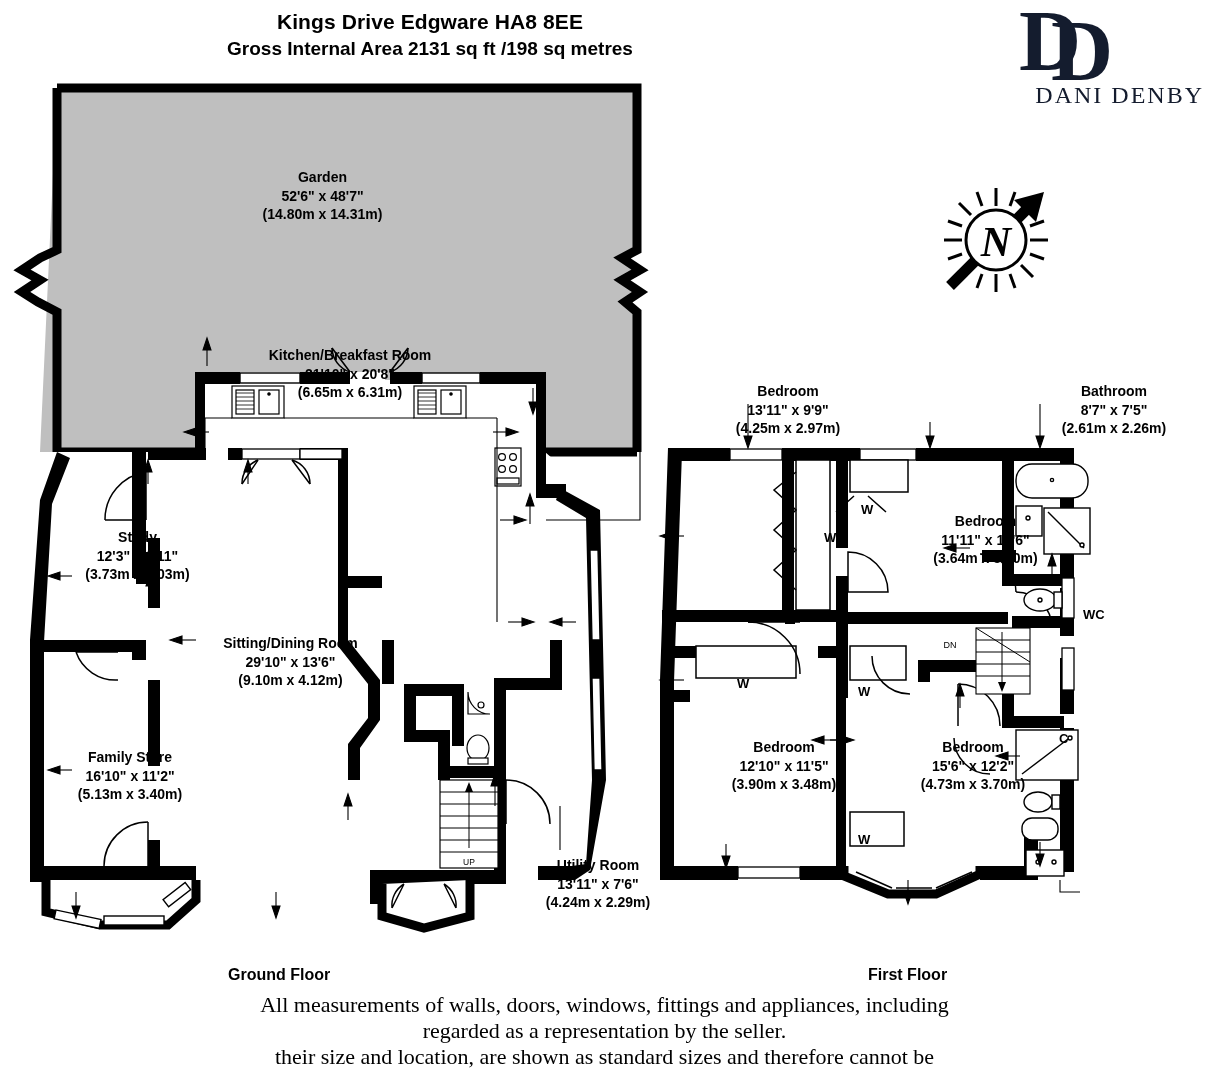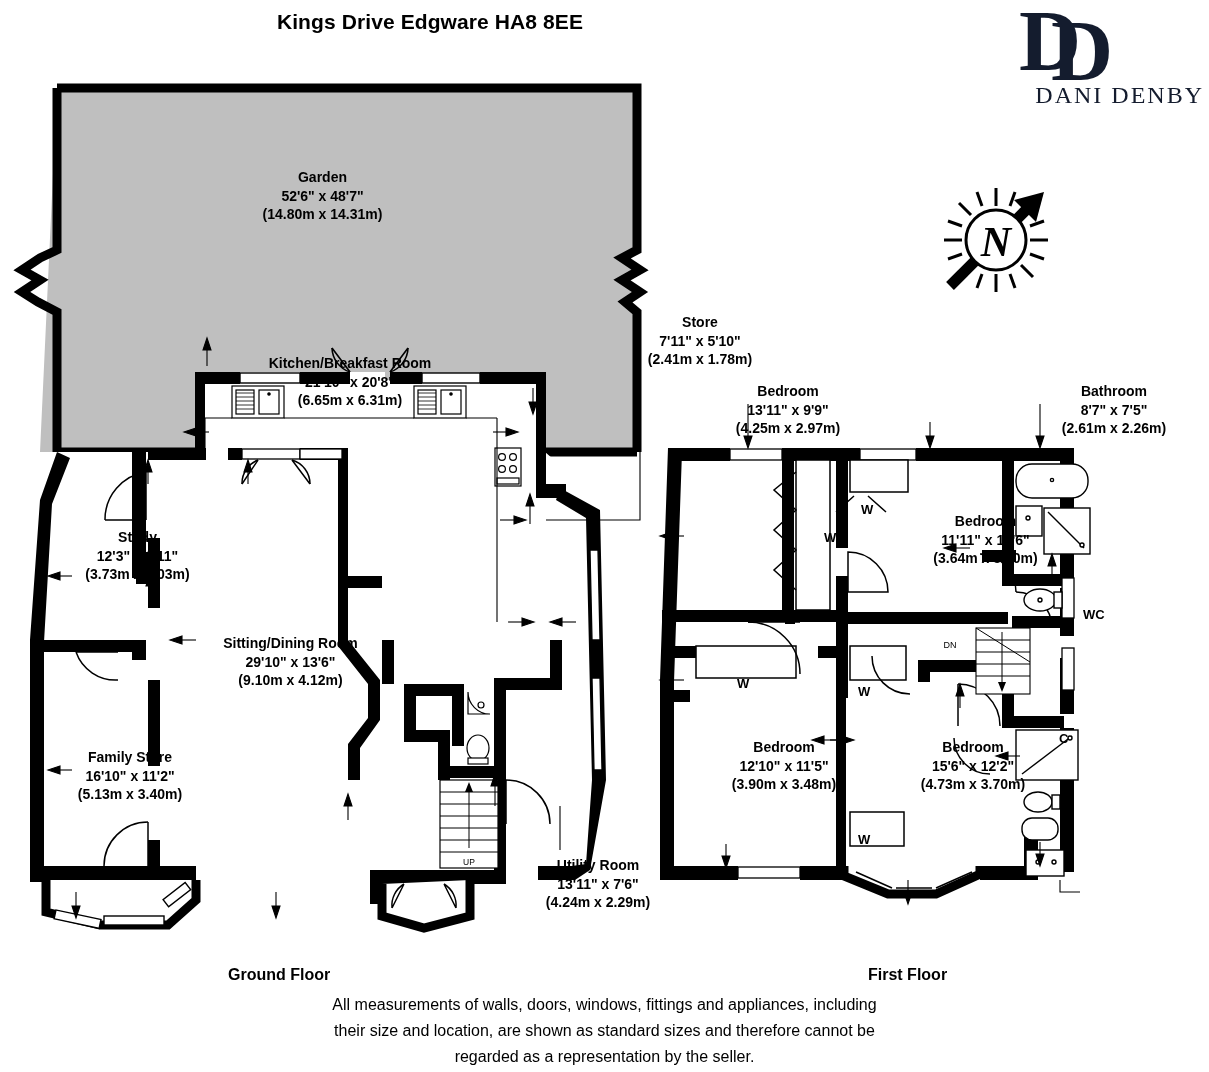--- a/index.html
+++ b/index.html
@@ -38,33 +38,34 @@
   .rl .d1{display:block;}
   .rl .d2{display:block;}
 
   
   .floor-cap{position:absolute;font-size:16px;font-weight:bold;}
   #cap-ground{left:228px;top:966px;}
   #cap-first{left:868px;top:966px;}
 
   
   .disclaimer{position:absolute;left:0;top:992px;width:1209px;text-align:center;
-      font-size:16px;line-height:26px;}
+      font-size:22px;line-height:26px;font-family:Liberation Serif, serif;}
   .disclaimer div{display:block;}
 
   
   .glyph{position:absolute;font-size:13px;font-weight:bold;}
 </style>
 </head>
 <body>
 
 <div class="root">
 
   <div class="hdr">
     <div class="hdr-title">Kings Drive Edgware HA8 8EE</div>
+    <div class="hdr-sub">Gross Internal Area 2131 sq ft /198 sq metres</div>
   </div>
 
   <div class="logo">
     <div class="logo-mono">
       <svg width="140" height="76" viewBox="0 0 140 76" aria-hidden="true">
         <g fill="#141c2e" font-family="Liberation Serif, serif" font-size="86" font-weight="bold">
           <text x="18" y="64" textLength="52">D</text>
           <text x="50" y="74" textLength="58">D</text>
         </g>
       </svg>
@@ -511,31 +512,26 @@
       <path d="M420 520 L420 532 L440 532"></path>
     </g>
   </svg>
 
   <div class="rl" style="left:235px;top:168px;width:175px;">
     <span class="n">Garden</span>
     <span class="d1">52'6" x 48'7"</span>
     <span class="d2">(14.80m x 14.31m)</span>
   </div>
 
-  <div class="rl" style="left:250px;top:354px;width:200px;">
+  <div class="rl" style="left:250px;top:346px;width:200px;">
     <span class="n">Kitchen/Breakfast Room</span>
     <span class="d1">21'10" x 20'8"</span>
     <span class="d2">(6.65m x 6.31m)</span>
   </div>
 
-  <div class="rl" style="left:630px;top:313px;width:140px;">
-    <span class="n">Store</span>
-    <span class="d1">7'11" x 5'10"</span>
-    <span class="d2">(2.41m x 1.78m)</span>
-  </div>
 
   <div class="rl" style="left:45px;top:528px;width:185px;">
     <span class="n">Study</span>
     <span class="d1">12'3" x 9'11"</span>
     <span class="d2">(3.73m x 3.03m)</span>
   </div>
 
   <div class="rl" style="left:193px;top:634px;width:195px;">
     <span class="n">Sitting/Dining Room</span>
     <span class="d1">29'10" x 13'6"</span>
@@ -591,17 +587,17 @@
   <div class="glyph" style="left:861px;top:502px;">W</div>
   <div class="glyph" style="left:737px;top:676px;">W</div>
   <div class="glyph" style="left:858px;top:684px;">W</div>
   <div class="glyph" style="left:858px;top:832px;">W</div>
 
   <div class="floor-cap" id="cap-ground">Ground Floor</div>
   <div class="floor-cap" id="cap-first">First Floor</div>
 
   <div class="disclaimer">
     <div>All measurements of walls, doors, windows, fittings and appliances, including</div>
+    <div>regarded as a representation by the seller.</div>
     <div>their size and location, are shown as standard sizes and therefore cannot be</div>
-    <div>regarded as a representation by the seller.</div>
   </div>
 
 </div>
 
 </body></html>

